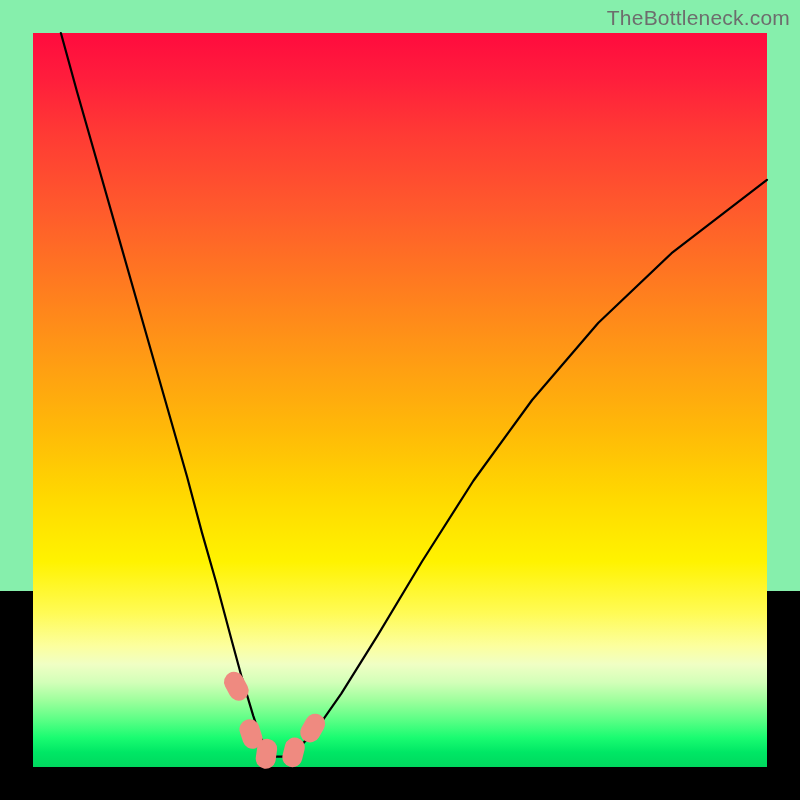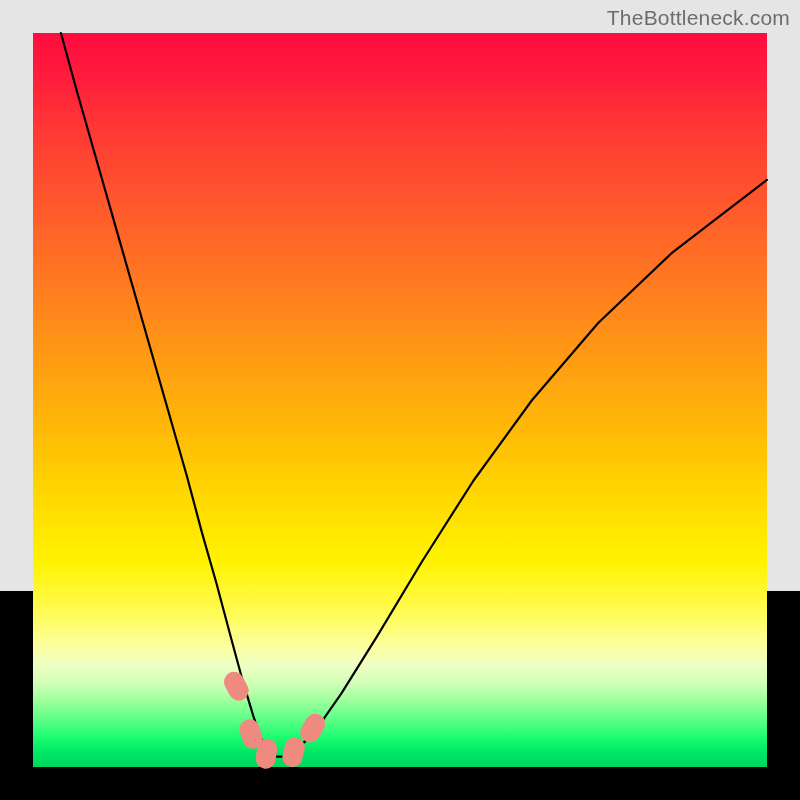--- a/index.html
+++ b/index.html
@@ -10,21 +10,21 @@
     background: #000;
     overflow: hidden;
     font-family: Arial, Helvetica, sans-serif;
   }
   .frame {
     position: absolute;
     left: 0;
     top: 0;
     width: 800px;
     height: 591px;
-    background: #e5e5e5;
+    background: #86efac;
   }
   .plot {
     position: absolute;
     left: 33px;
     top: 33px;
     width: 734px;
     height: 734px;
     
     background: linear-gradient(
       to bottom,

